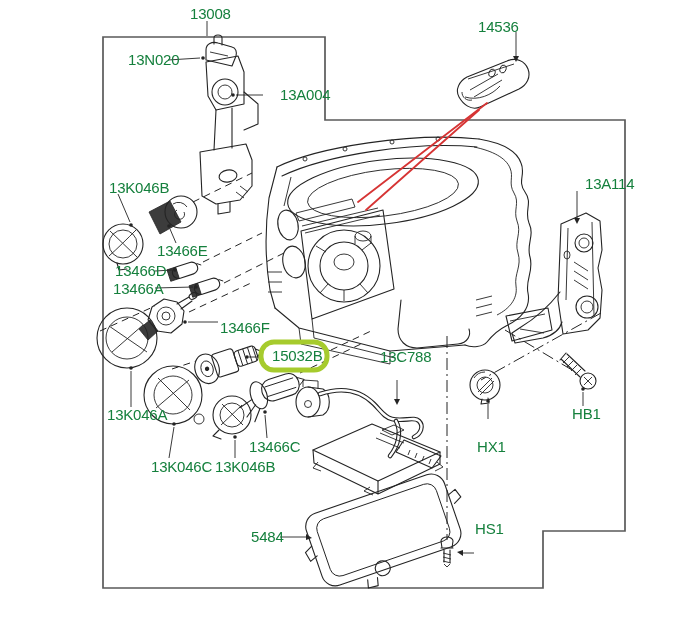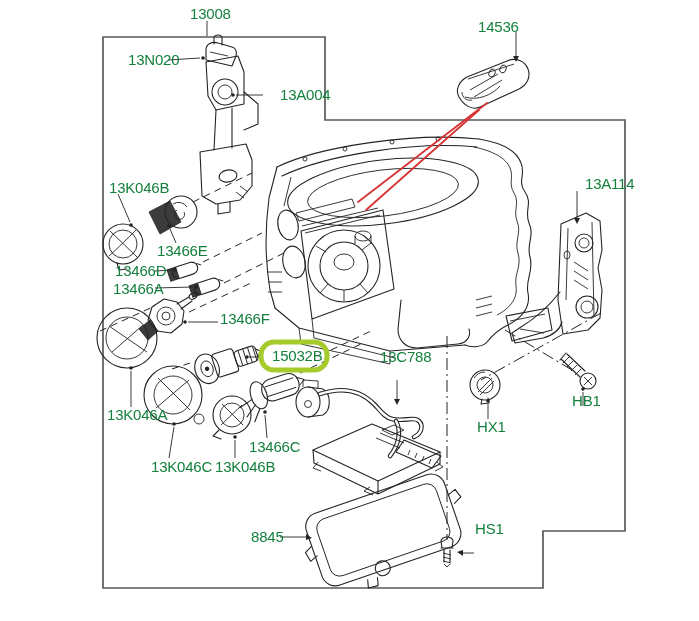--- a/index.html
+++ b/index.html
@@ -285,25 +285,25 @@
 </svg>
 
   <div class="lbl" style="left:190px;top:7px">13008</div>
   <div class="lbl" style="left:128px;top:53px">13N020</div>
   <div class="lbl" style="left:280px;top:88px">13A004</div>
   <div class="lbl" style="left:478px;top:20px">14536</div>
   <div class="lbl" style="left:109px;top:181px">13K046B</div>
   <div class="lbl" style="left:157px;top:244px">13466E</div>
   <div class="lbl" style="left:115px;top:264px">13466D</div>
   <div class="lbl" style="left:113px;top:282px">13466A</div>
-  <div class="lbl" style="left:220px;top:312px">13466F</div>
+  <div class="lbl" style="left:220px;top:321px">13466F</div>
   <div class="lbl" style="left:272px;top:349px">15032B</div>
   <div class="lbl" style="left:107px;top:408px">13K046A</div>
   <div class="lbl" style="left:151px;top:460px">13K046C</div>
   <div class="lbl" style="left:215px;top:460px">13K046B</div>
   <div class="lbl" style="left:249px;top:440px">13466C</div>
   <div class="lbl" style="left:380px;top:350px">13C788</div>
   <div class="lbl" style="left:585px;top:177px">13A114</div>
-  <div class="lbl" style="left:477px;top:420px">HX1</div>
-  <div class="lbl" style="left:572px;top:394px">HB1</div>
-  <div class="lbl" style="left:251px;top:530px">8845</div>
+  <div class="lbl" style="left:477px;top:440px">HX1</div>
+  <div class="lbl" style="left:572px;top:407px">HB1</div>
+  <div class="lbl" style="left:251px;top:530px">5484</div>
   <div class="lbl" style="left:475px;top:522px">HS1</div>
 </div>
 
 </body></html>

